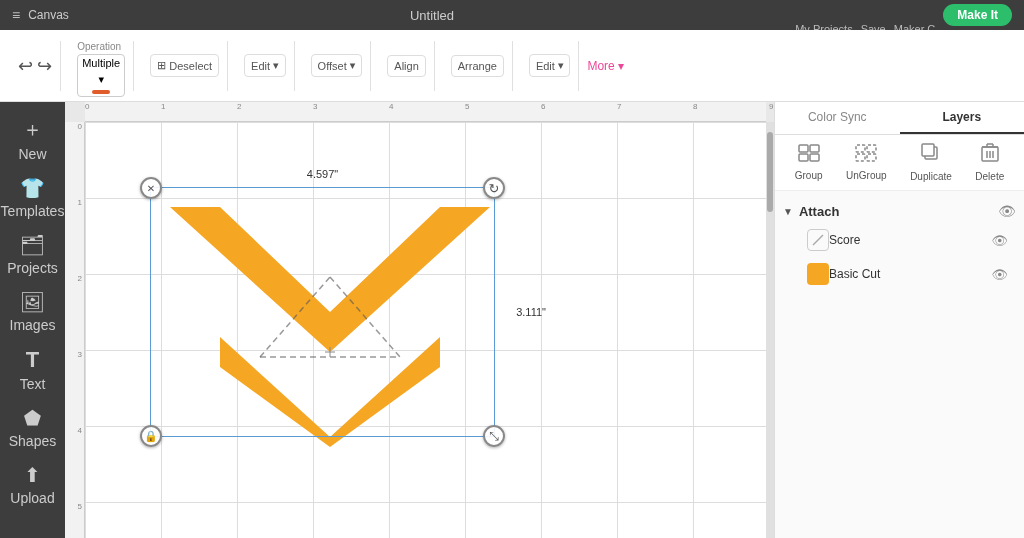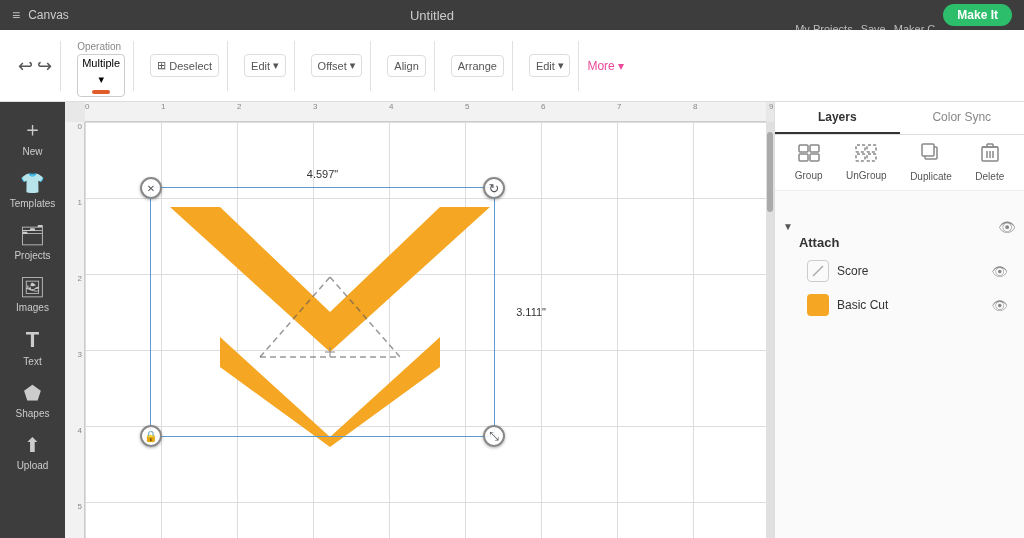--- a/index.html
+++ b/index.html
@@ -74,21 +74,21 @@
       align-items: center;
       padding: 8px 0;
       gap: 2px;
       flex-shrink: 0;
     }
     .sidebar-item {
       display: flex; flex-direction: column; align-items: center; justify-content: center;
       width: 56px; padding: 6px 4px; border-radius: 6px; cursor: pointer; gap: 3px;
     }
     .sidebar-item-icon { font-size: 20px; color: #ccc; }
-    .sidebar-item-label { font-size: 10px; color: #ccc; text-align: left; }
+    .sidebar-item-label { font-size: 14px; color: #ccc; text-align: left; }
 
     
     .canvas-area {
       flex: 1;
       background: #e8e8e8;
       position: relative;
       overflow: hidden;
     }
     .canvas-grid {
       position: absolute; top: 20px; left: 20px; right: 0; bottom: 0;
@@ -148,25 +148,25 @@
       display: flex; flex-direction: column; align-items: center; gap: 3px;
       background: none; border: none; cursor: pointer; font-size: 10px; color: #555;
     }
     .panel-action-icon { font-size: 18px; color: #888; }
 
     .layers-section { padding: 8px; }
     .layer-group-header {
       display: flex; align-items: center; gap: 6px; padding: 4px 0; cursor: pointer;
     }
     .layer-group-arrow { font-size: 10px; color: #555; }
-    .layer-group-title { font-size: 13px; font-weight: 600; color: #333; flex: 1; margin-top: 32px; }
+    .layer-group-title { font-size: 13px; font-weight: 600; color: #333; flex: 1; }
     .eye-icon { font-size: 14px; color: #888; cursor: pointer; }
 
     .layer-item {
-      display: flex; align-items: center; gap: 8px; padding: 6px 8px;
+      display: flex; align-items: center; padding: 6px 8px;
       margin-left: 16px; border-radius: 6px; cursor: pointer;
     }
     .layer-swatch { width: 22px; height: 22px; border-radius: 4px; flex-shrink: 0; }
     .layer-swatch.score { background: transparent; border: 1px solid #ccc; display: flex; align-items: center; justify-content: center; }
     .layer-swatch.basic-cut { background: #f5a623; }
     .layer-name { font-size: 12px; color: #333; flex: 1; }
     .layer-eye { font-size: 13px; color: #888; cursor: pointer; }
     .rtick { position: absolute; font-size: 8px; color: #888; }
     .ltick { position: absolute; font-size: 8px; color: #888; writing-mode: horizontal-tb; }
   </style>
@@ -346,22 +346,22 @@
 
     <div style="position:absolute;right:0;top:20px;bottom:0;width:8px;background:#e0e0e0;">
       <div class="scrollbar-thumb"></div>
     </div>
 
   </div>
 
   <div class="right-panel">
 
     <div class="right-panel-tabs">
+      <div class="panel-tab">Color Sync</div>
       <div class="panel-tab active">Layers</div>
-      <div class="panel-tab">Color Sync</div>
     </div>
 
     <div class="panel-actions">
       <button class="panel-action-btn">
         <span class="panel-action-icon">
           <svg width="22" height="18" viewBox="0 0 22 18" fill="none">
             <rect x="1" y="1" width="9" height="7" rx="1" stroke="#888" stroke-width="1.5"></rect>
             <rect x="12" y="1" width="9" height="7" rx="1" stroke="#888" stroke-width="1.5"></rect>
             <rect x="1" y="10" width="9" height="7" rx="1" stroke="#888" stroke-width="1.5"></rect>
             <rect x="12" y="10" width="9" height="7" rx="1" stroke="#888" stroke-width="1.5"></rect>

